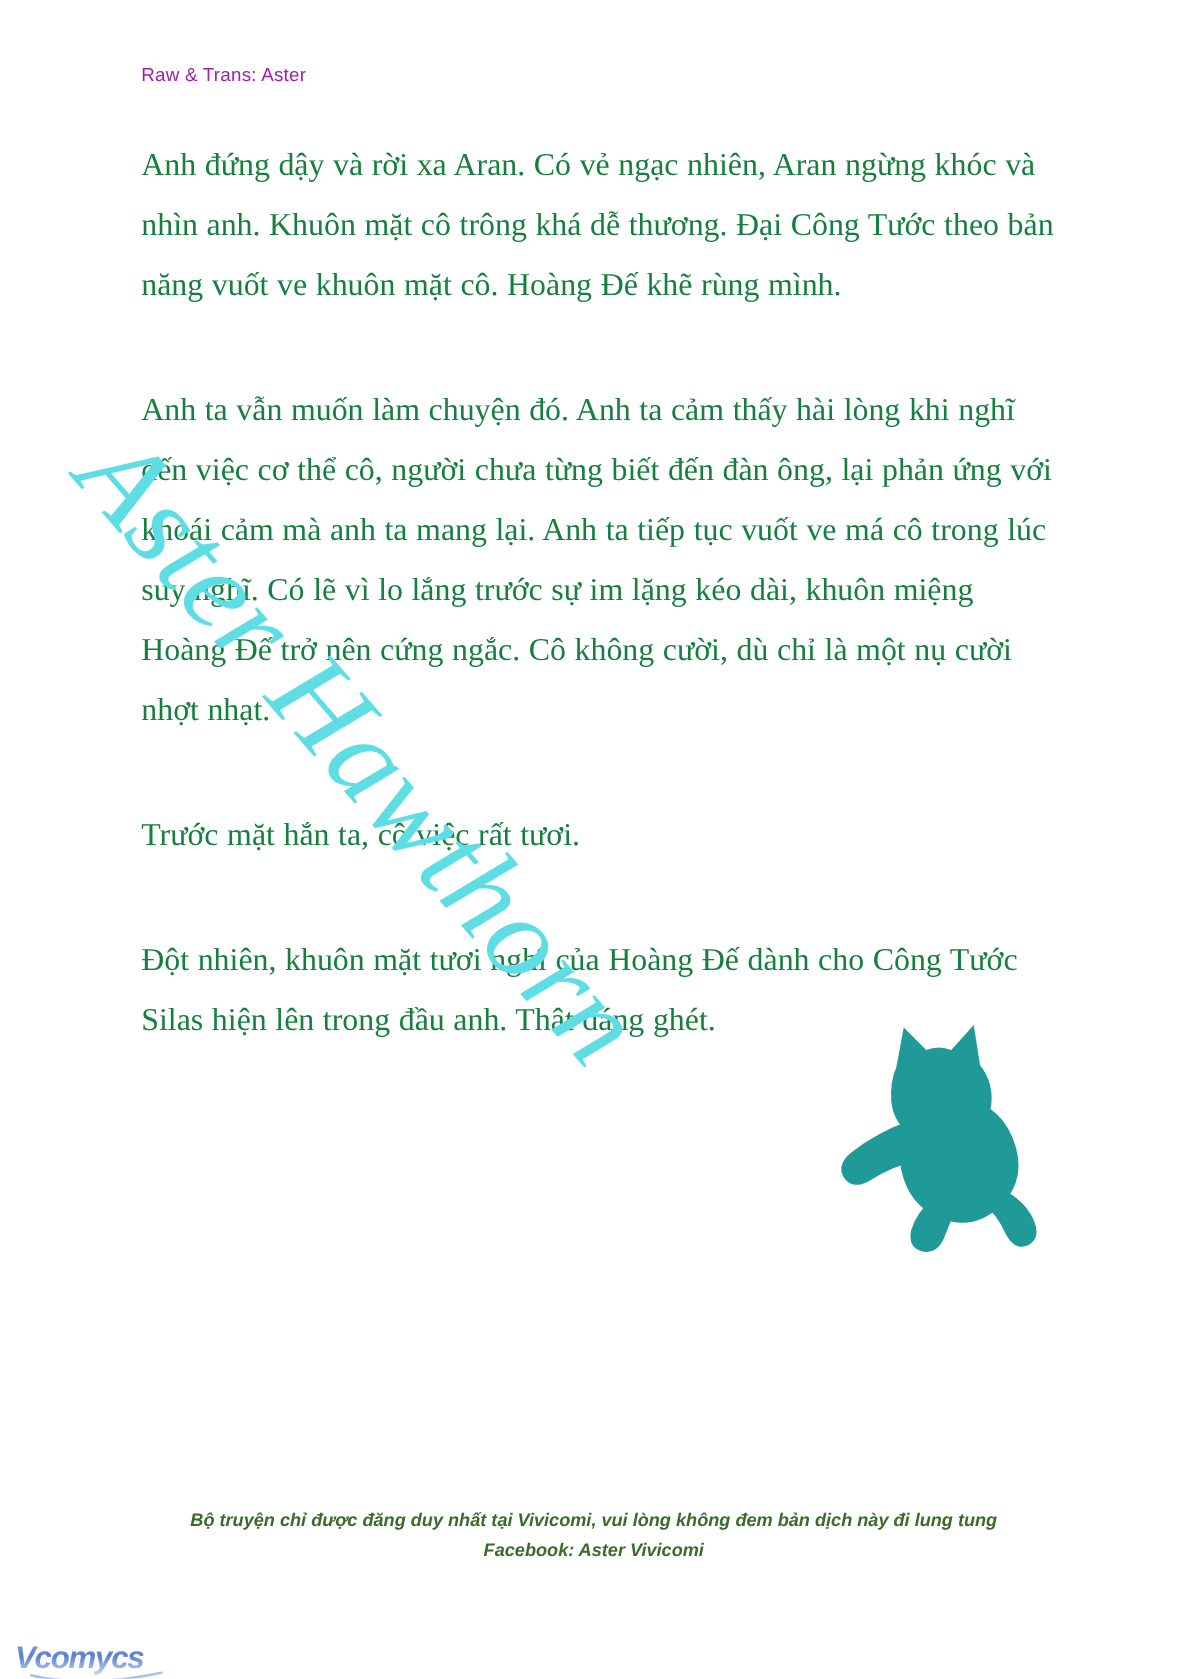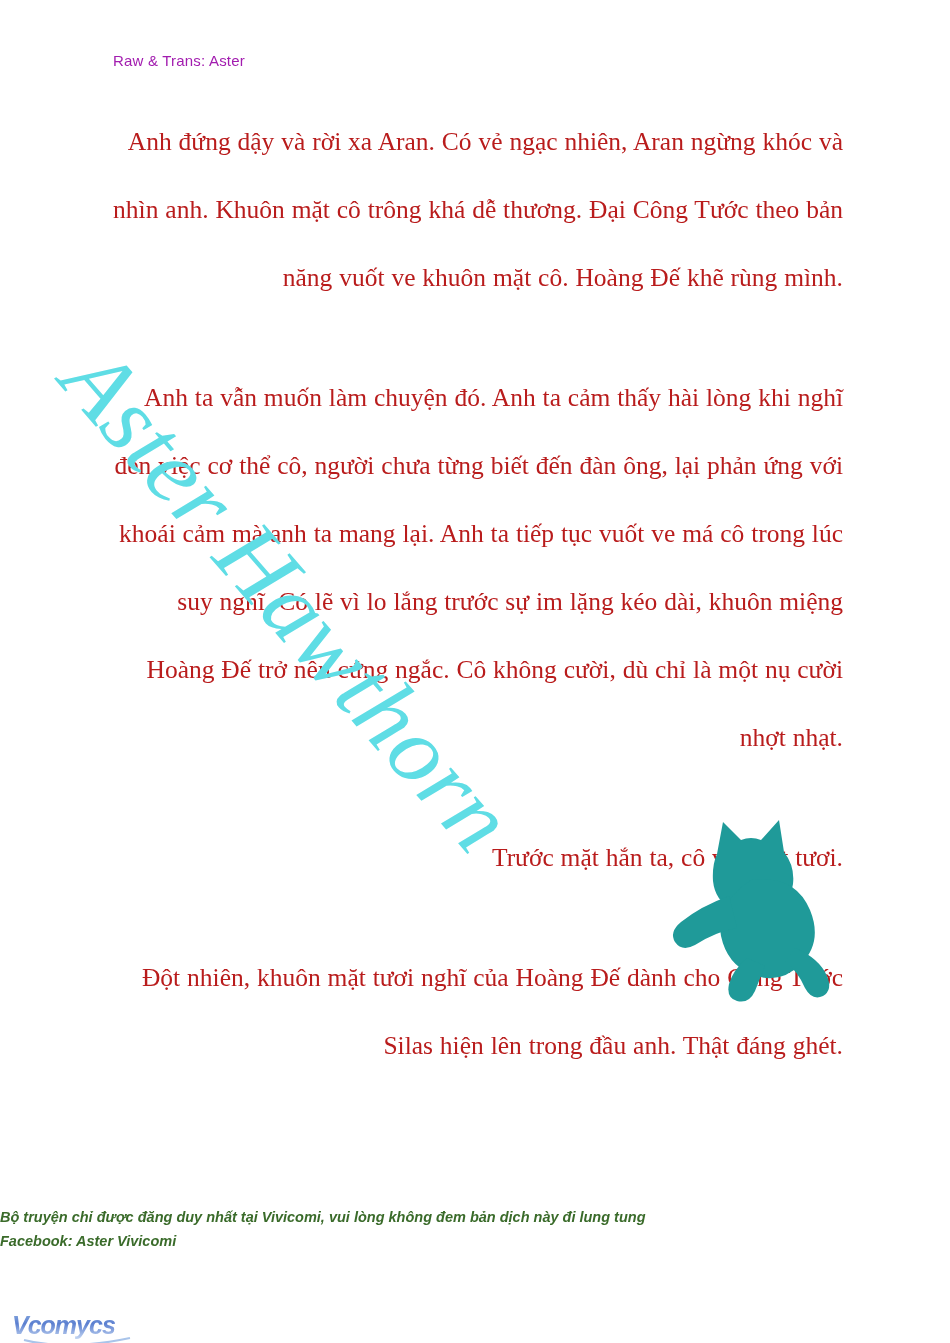--- a/index.html
+++ b/index.html
@@ -30,24 +30,24 @@
   
   .body-content {
     position: absolute;
     left: 113px;
     top: 108px;
     width: 730px;
   }
   .body-paragraph {
     font-family: "Liberation Serif", serif;
     font-size: 25.5px;
-    line-height: 68px;
-    color: #b91c1c;
+    line-height: 48px;
+    color: #15803d;
     margin: 0 0 52px 0;
-    text-align: right;
+    text-align: left;
     word-spacing: 0.5px;
   }
   .body-paragraph:last-child { margin-bottom: 0; }
 
   
   .watermark {
     position: absolute;
     left: 118px;
     top: 330px;
     width: 620px;
@@ -74,20 +74,21 @@
     pointer-events: none;
   }
   .cat-mark svg { display: block; width: 100%; height: 100%; }
 
   
   .page-footer {
     position: absolute;
     left: 0;
     right: 0;
     top: 1205px;
+    text-align: center;
     font-family: "Liberation Sans", sans-serif;
     font-weight: bold;
     font-style: italic;
     color: #3a6b2a;
   }
   .footer-line {
     font-size: 14.5px;
     line-height: 24px;
     white-space: nowrap;
   }

